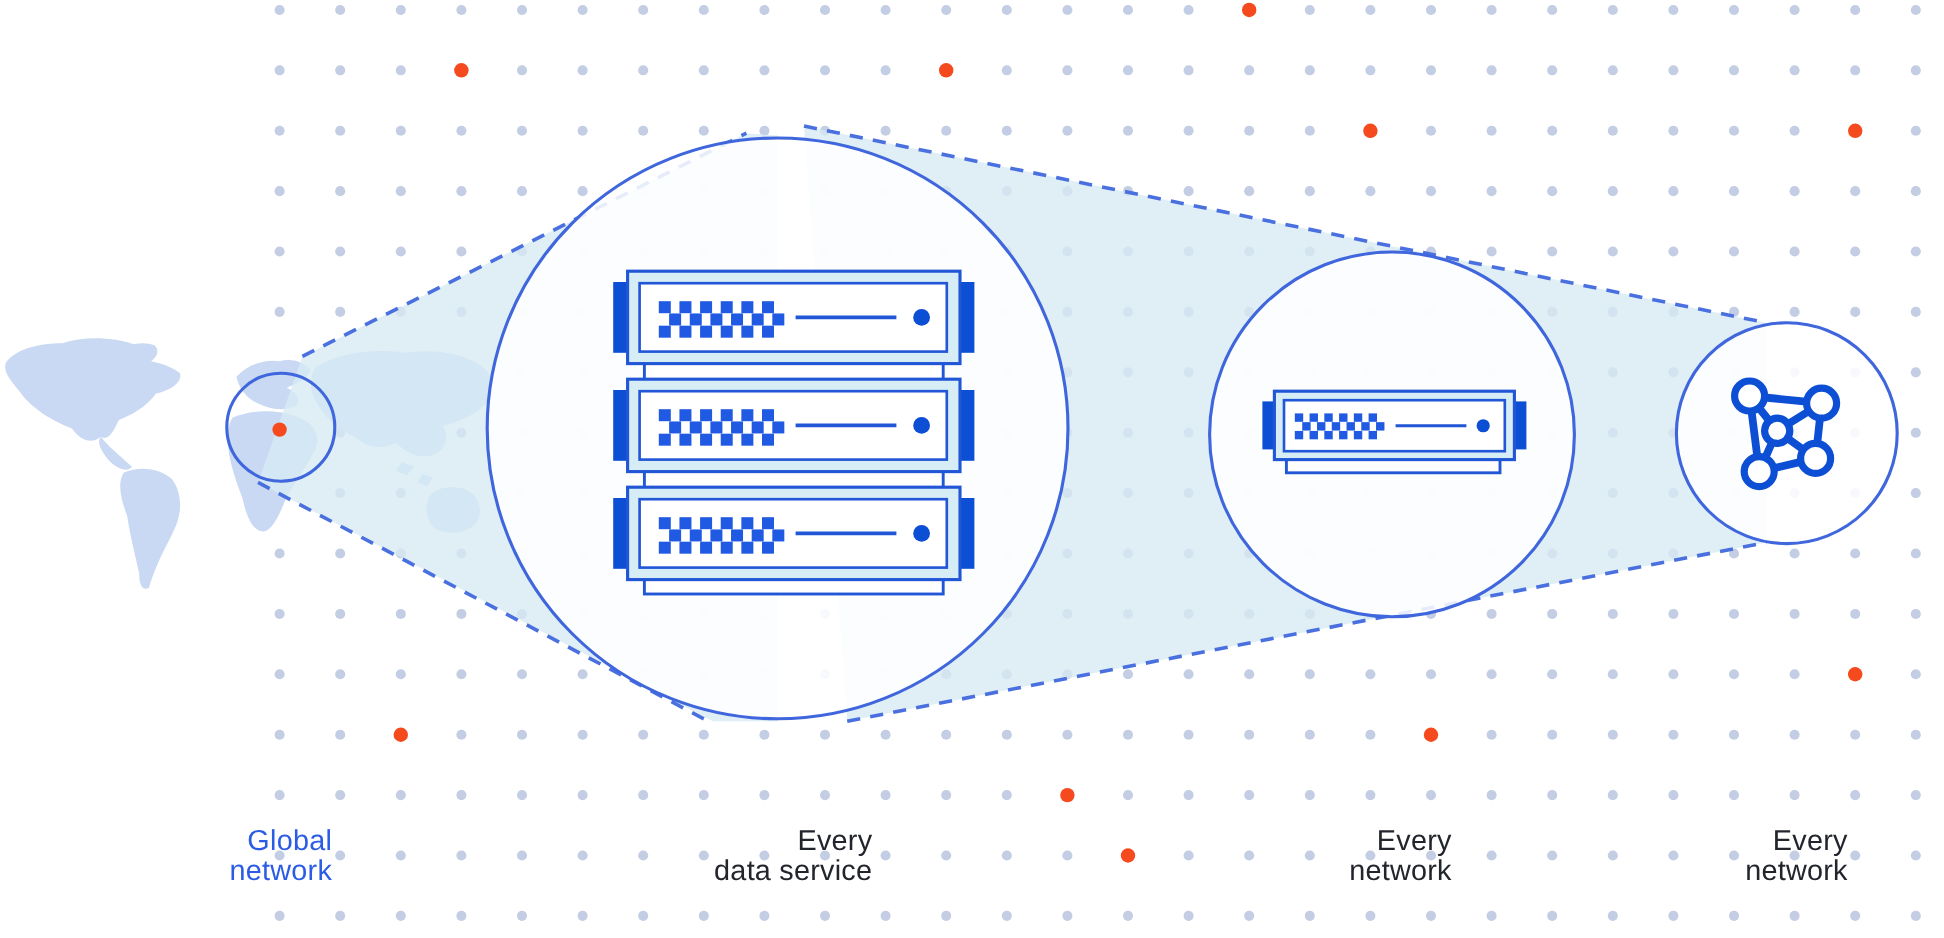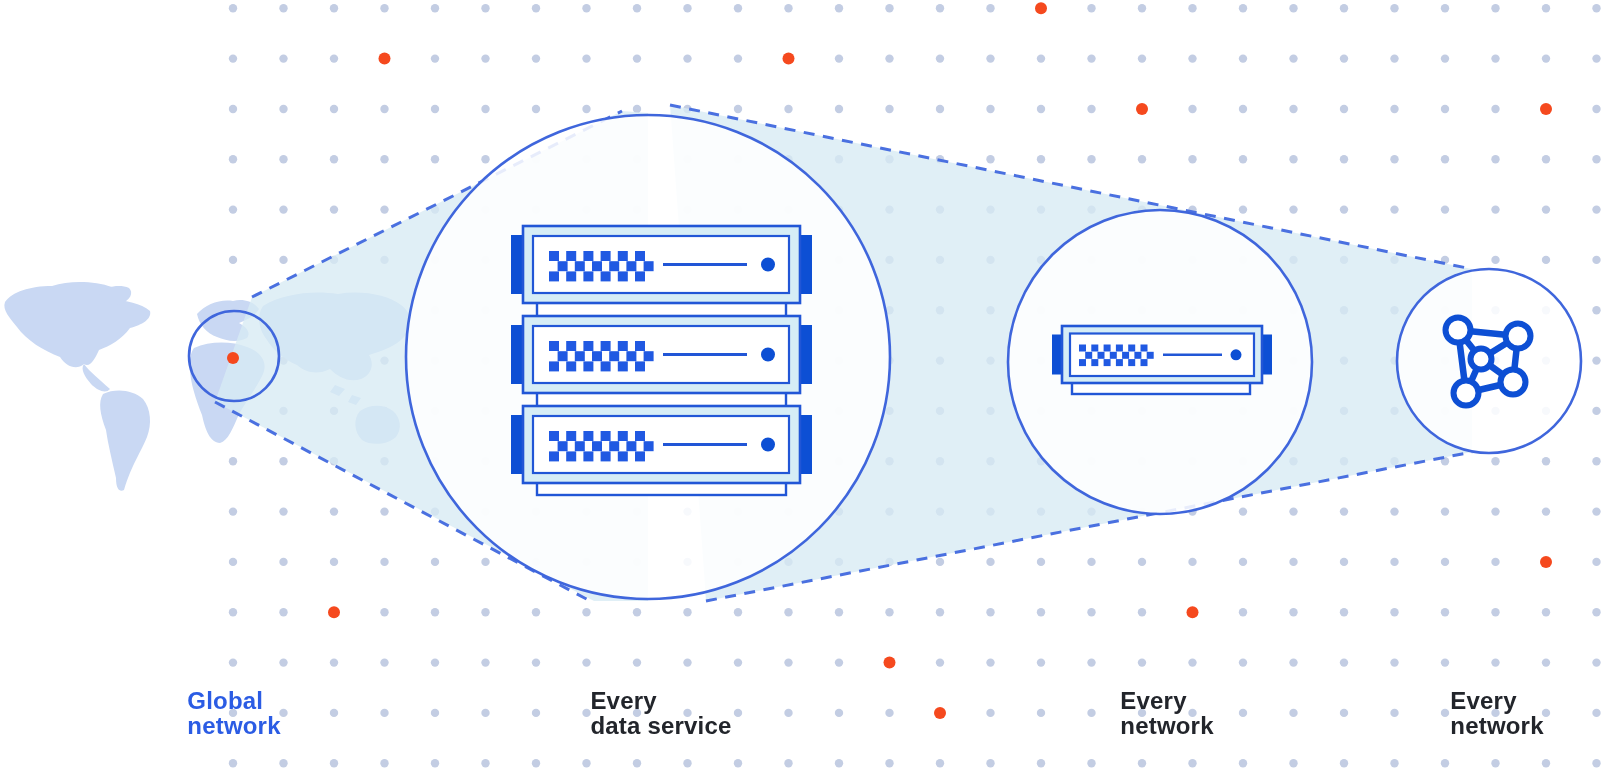--- a/index.html
+++ b/index.html
@@ -20,21 +20,21 @@
   .unit-inner{fill:#ffffff;stroke:var(--ill-border);stroke-width:2.2;}
   .unit-back{fill:#ffffff;stroke:var(--ill-border);stroke-width:2.4;}
   .tab{fill:var(--ill-solid);}
   .sq{fill:var(--sq-color);}
   .unit-line{stroke:var(--ill-border);stroke-width:3;stroke-linecap:butt;}
   .unit-dot{fill:var(--ill-solid);}
   .mesh-edge{stroke:var(--ill-solid);stroke-width:6.5;stroke-linecap:round;}
   .mesh-node{fill:#ffffff;stroke:var(--ill-solid);stroke-width:6;}
   .caption{
     position:absolute;transform:translateX(-50%);
-    text-align:left;font-weight:700;font-size:24px;line-height:24.5px;
+    text-align:right;font-weight:400;font-size:24px;line-height:24.5px;
     color:var(--text-dark);letter-spacing:.2px;white-space:nowrap;
   }
   .caption.accent{color:var(--text-blue);}
   .caption span{display:block;}
 </style>
 </head>
 <body>
 
 <div id="stage">
 

